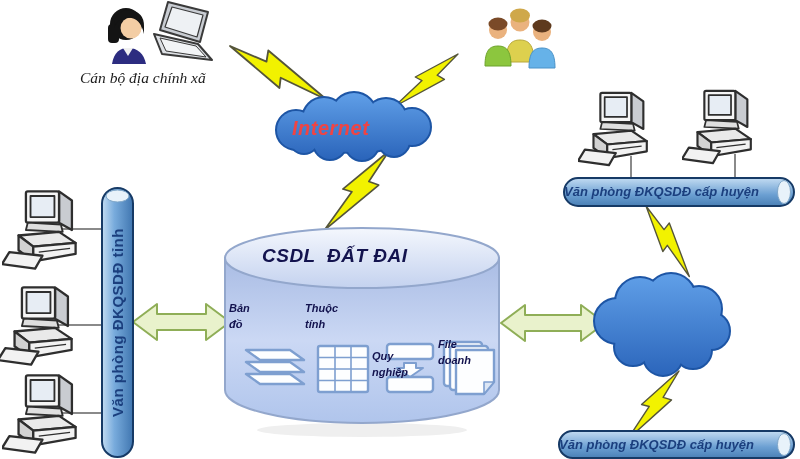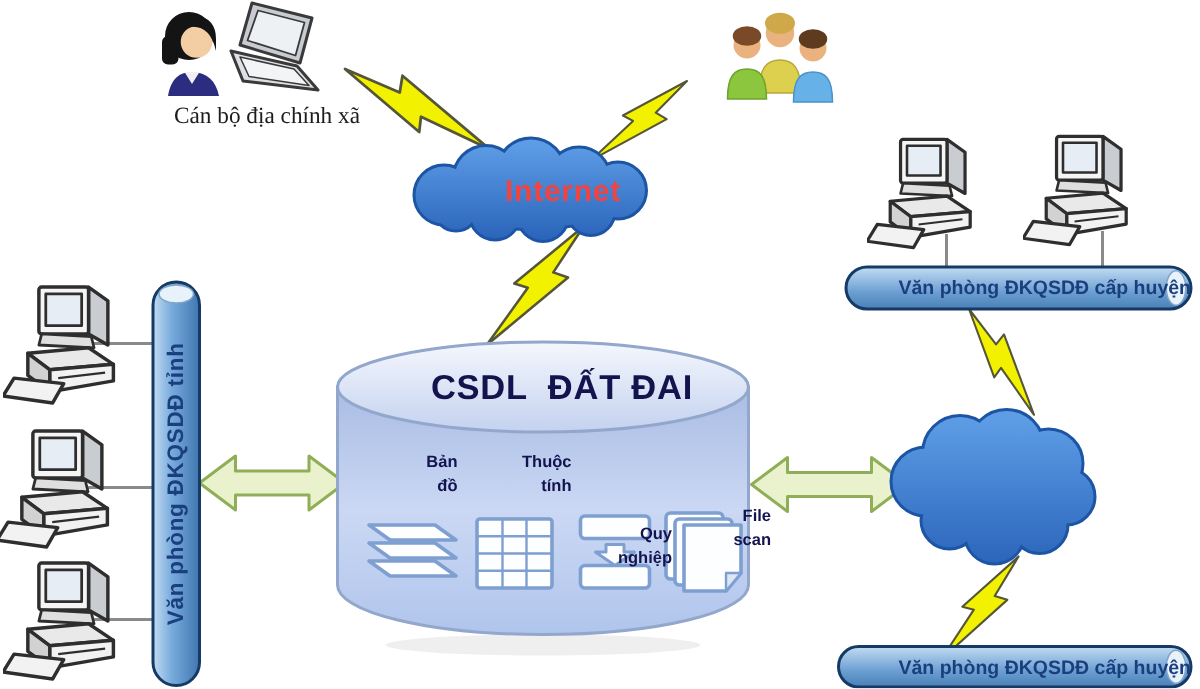--- a/index.html
+++ b/index.html
@@ -1,30 +1,30 @@
 <!DOCTYPE html>
 <html><head>
 <meta charset="utf-8">
 <style>
   html,body{margin:0;padding:0;}
   .stage{
     position:relative; width:800px; height:459px; background:#ffffff;
     overflow:hidden; font-family:"Liberation Sans", sans-serif;
   }
   .stage svg{position:absolute; left:0; top:0;}
-  .lbl{position:absolute; text-align:right; font-weight:bold; color:#1b3f7e; line-height:1.2;}
+  .lbl{position:absolute; text-align:left; font-weight:bold; color:#1b3f7e; line-height:1.2;font-style:italic;}
   .serif{font-family:"Liberation Serif", serif; font-weight:normal; color:#1c1c1c;}
   .white{color:#ef4444;}
   .navy{color:#13134e;}
 
   .lbl-officer{left:80px; top:69px; width:160px; font-size:15.5px;}
   .lbl-citizens{left:452px; top:61px; width:130px; font-size:15.5px; line-height:1.25;}
   .lbl-internet{left:292px; top:116px; width:122px; font-size:20px; letter-spacing:.5px;}
   .lbl-wan{left:608px; top:307px; width:110px; font-size:23px; letter-spacing:1px;}
-  .lbl-dbtitle{left:262px; top:245px; width:200px; font-size:23px; white-space:pre; letter-spacing:.5px;}
+  .lbl-dbtitle{left:262px; top:245px; width:200px; font-size:19px; white-space:pre; letter-spacing:.5px;}
   .lbl-comp{top:300px; width:76px; font-size:11px; line-height:16px;}
   .lbl-comp-0{left:229px;} .lbl-comp-1{left:305px;} .lbl-comp-2{left:372px;margin-top:48px;} .lbl-comp-3{left:438px;margin-top:36px;}
   .lbl-district{font-size:13px;}
   .lbl-district-top{left:564px; top:184px; width:230px;}
   .lbl-district-bottom{left:559px; top:437px; width:235px;}
   .vbar-label{
     position:absolute; left:102px; top:188px; width:31px; height:269px;
     display:flex; align-items:center; justify-content:center;
   }
   .vbar-label span{
@@ -260,21 +260,21 @@
 <div class="lbl navy lbl-comp lbl-comp-1">
   <div>Thuộc</div>
   <div>tính</div>
 </div>
 <div class="lbl navy lbl-comp lbl-comp-2">
   <div>Quy</div>
   <div>nghiệp</div>
 </div>
 <div class="lbl navy lbl-comp lbl-comp-3">
   <div>File</div>
-  <div>scan</div>
+  <div>doanh</div>
 </div>
 
 <div class="vbar-label">
   <span>Văn phòng ĐKQSDĐ tỉnh</span>
 </div>
 
 <div class="lbl lbl-district lbl-district-top">Văn phòng ĐKQSDĐ cấp huyện</div>
 <div class="lbl lbl-district lbl-district-bottom">Văn phòng ĐKQSDĐ cấp huyện</div>
 
 </div>

